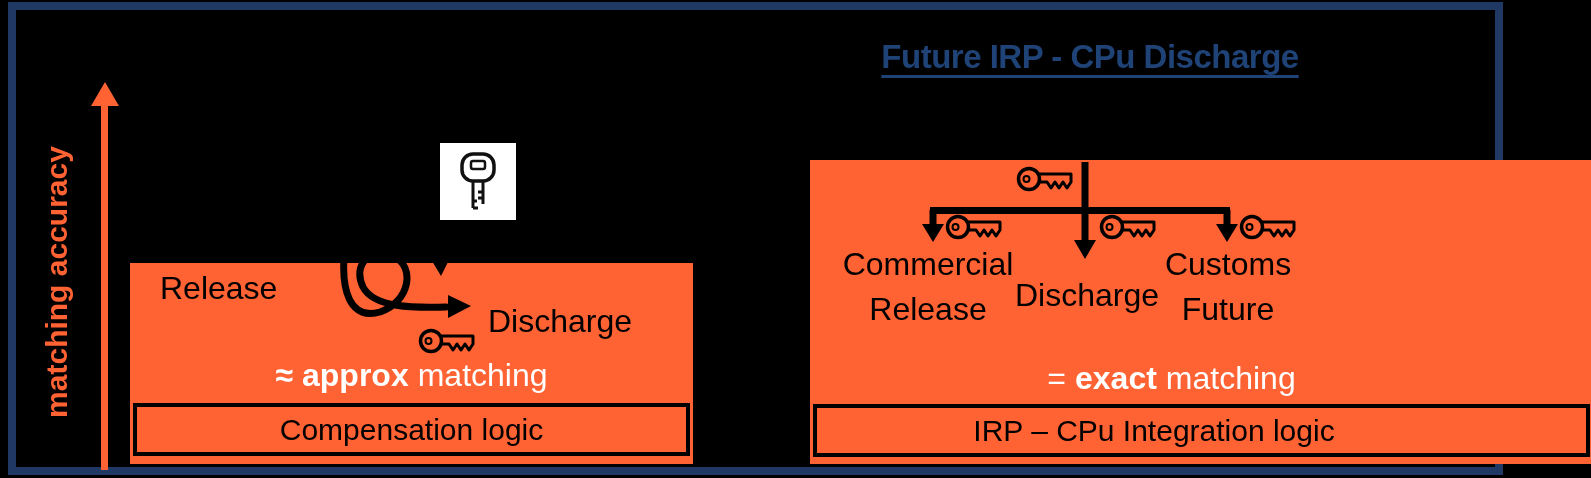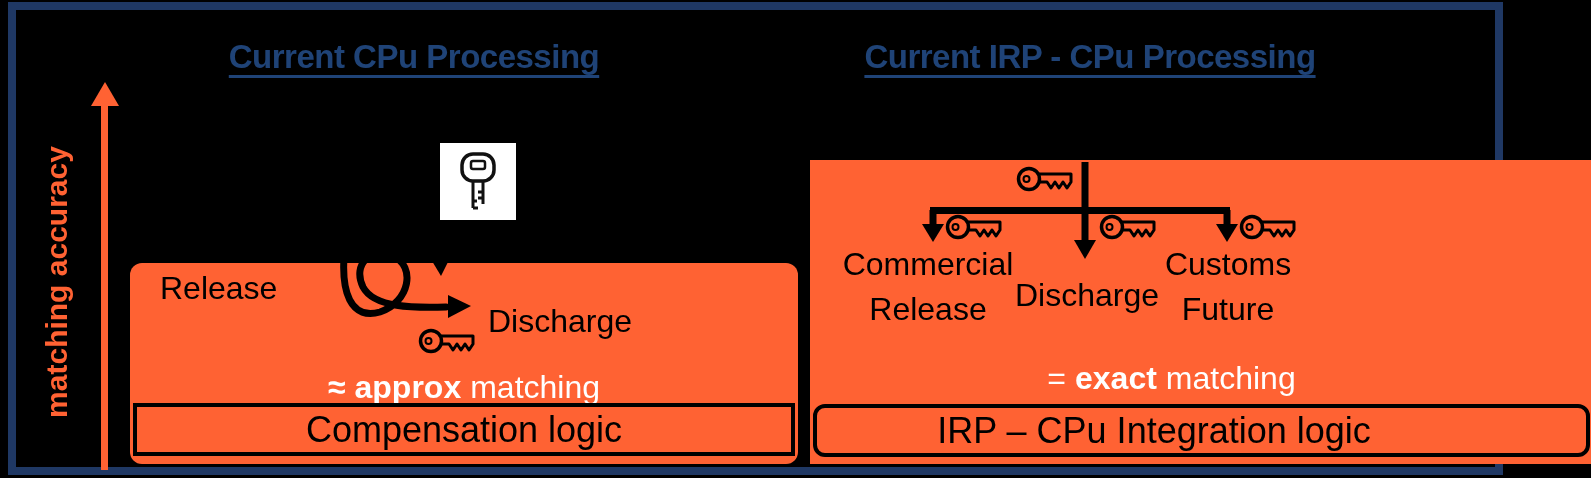--- a/index.html
+++ b/index.html
@@ -24,70 +24,67 @@
       transform:rotate(-90deg);text-align:center;color:#FF6233;
       font-size:30px;font-weight:700;line-height:34px;}
   .axis-line{position:absolute;left:101px;top:104px;width:7px;height:366px;
       background:#FF6233;}
   .axis-head{position:absolute;left:91px;top:82px;width:0;height:0;
       border-left:14px solid transparent;border-right:14px solid transparent;
       border-bottom:24px solid #FF6233;}
 
   
   .panel{position:absolute;background:#FF6233;}
-  .panel-left{left:130px;top:263px;width:668px;height:201px;border-radius:12px;}
+  .panel-left{left:130px;top:263px;width:563px;height:201px;}
   .panel-right{left:810px;top:160px;width:783px;height:304px;}
 
   .node{position:absolute;color:#000;font-size:32px;line-height:36px;}
   .node-release{left:30px;top:7px;}
   .node-discharge-l{left:358px;top:40px;}
 
   .node-c{position:absolute;color:#000;font-size:32px;line-height:45px;
           text-align:center;}
   .node-commercial{left:28px;top:82px;width:180px;}
   .node-discharge-r{left:192px;top:115px;width:170px;line-height:40px;}
   .node-customs{left:328px;top:82px;width:180px;}
 
   .match{position:absolute;left:0;right:0;text-align:center;color:#fff;
          font-size:32px;line-height:36px;}
-  .match-left{top:106px;}
+  .match-left{top:94px;}
   .match-right{top:200px;padding-right:60px;}
   .match .kw{font-weight:700;margin-right:9px;}
   .match .sym{margin-right:9px;}
   .match-left .sym{font-weight:700;}
   .match-right .sym{font-weight:400;}
   .match .rest{font-weight:400;}
 
   
   .logic{position:absolute;left:3px;right:3px;height:53px;box-sizing:border-box;
          border:4px solid #000;background:#FF6233;display:flex;
          align-items:center;justify-content:center;
-         color:#000;font-size:36px;}
+         color:#000;font-size:30px;}
   .logic-left{top:140px;}
-  .logic-right{top:244px;border-radius:12px;}
+  .logic-right{top:244px;}
   .logic-right .logic-text{padding-right:95px;}
 
   
   .key-badge{position:absolute;left:440px;top:143px;width:76px;height:77px;
              background:#fff;display:flex;align-items:center;justify-content:center;}
 
   .overlay{position:absolute;inset:0;pointer-events:none;}
 </style>
 </head>
 <body>
 
 <div class="stage">
 
   <div class="frame"></div>
 
-  <div class="title title-left">
-    <span class="t">Current CPu Processing</span>
-  </div>
   <div class="title title-right">
-    <span class="t">Current IRP - CPu Processing</span>
+    <span class="t">Future IRP - CPu Discharge</span>
   </div>
 
   <div class="axis-label">matching accuracy</div>
   <div class="axis-line"></div>
   <div class="axis-head"></div>
 
   <div class="panel panel-left">
     <div class="node node-release">Release</div>
     <div class="node node-discharge-l">Discharge</div>
     <div class="match match-left">

